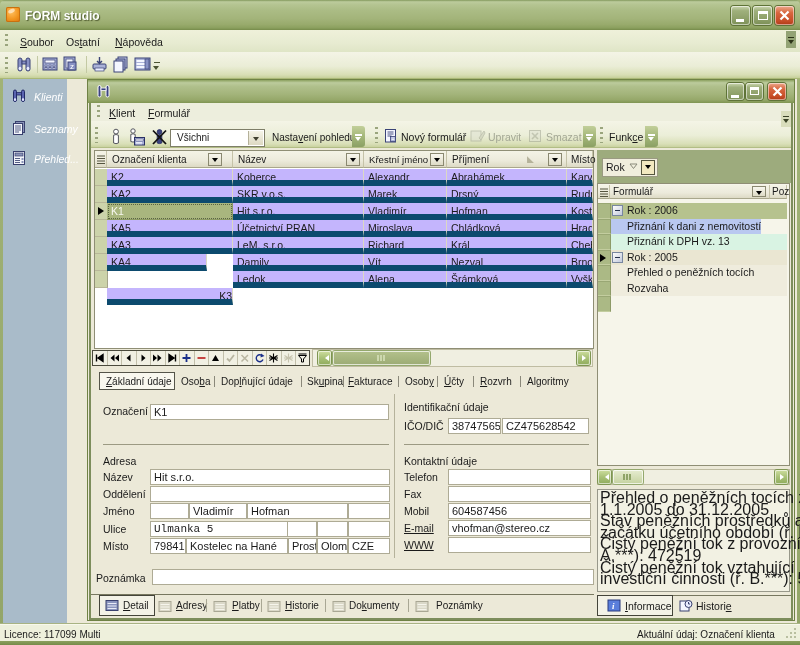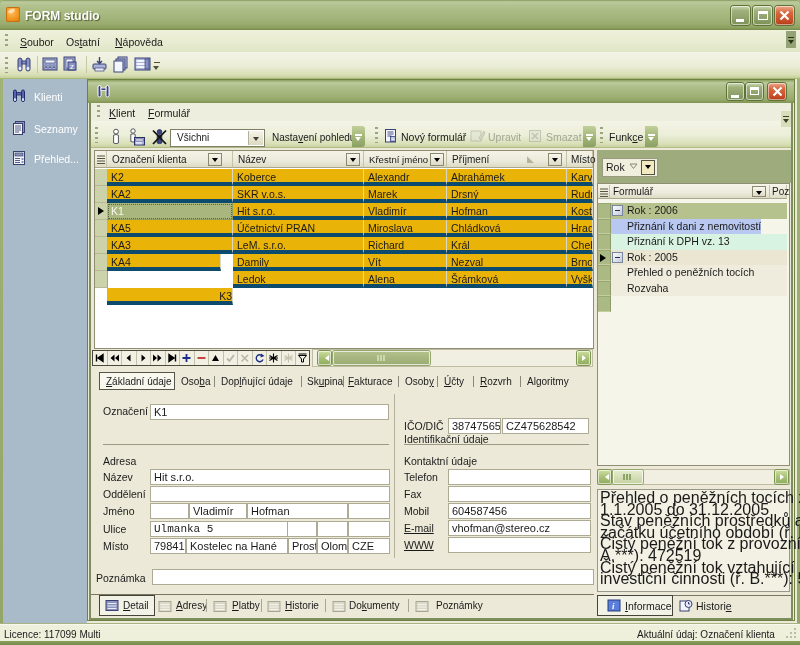--- a/index.html
+++ b/index.html
@@ -17,21 +17,21 @@
   box-shadow:inset 0 0 0 1px rgba(255,255,255,.55), 0 0 0 1px #5f7338; }
 .wb-red { background:linear-gradient(180deg,#edaa8e 0%,#d8663f 35%,#c64c26 80%,#ad3a17 100%);
   box-shadow:inset 0 0 0 1px rgba(255,255,255,.5), 0 0 0 1px #5f7338; }
 #menubar { left:0; top:30px; width:800px; height:22px;
   background:linear-gradient(180deg,#eff1da 0%,#e7ebd1 60%,#dfe5c6 100%); }
 #toolbar1 { left:0; top:52px; width:800px; height:27px;
   background:linear-gradient(180deg,#f4f4e6 0%,#eaedd6 55%,#d8deb4 88%,#c5cf99 100%);
   border-bottom:1px solid #aab876; }
 .grip { position:absolute; width:3px; background:repeating-linear-gradient(180deg,#9aa57d 0 2px,transparent 2px 5px); }
 .tsep { position:absolute; width:1px; background:#c3c9a3; }
-#sidebar { left:3px; top:79px; width:84px; height:544px; background:#a9bbc9; }
+#sidebar { left:3px; top:79px; width:64px; height:544px; background:#a9bbc9;font-style:italic; }
 #sidebar .sbi { position:absolute; left:31px; color:#fff; font-size:10.5px; }
 
 #iwin-frame { left:88px; top:80px; width:706px; height:540px; background:#ece9d8; box-shadow:0 0 0 1px #6f8245; }
 #ititle { left:88px; top:80px; width:706px; height:23px;
   background:linear-gradient(180deg,#8ca15f 0%,#bccb9c 12%,#b0c08c 28%,#a3b47a 62%,#96a86a 86%,#7f9452 100%); }
 #imenu { left:91px; top:103px; width:700px; height:18px; background:#edeedd; }
 #itoolbar { left:91px; top:121px; width:700px; height:27px;
   background:linear-gradient(180deg,#f4f4e6 0%,#ebeed8 55%,#d9dfb7 88%,#c9d29f 100%);
   border-bottom:1px solid #b2bd85; }
 .combo { position:absolute; background:#fff; border:1px solid #7e7e68; }
@@ -42,22 +42,22 @@
 .chevdark .g1 { position:absolute; left:3px; top:8px; width:7px; height:1.5px; background:#fff; }
 .chevdark .g2 { position:absolute; left:3px; top:11px; width:0; height:0; border:3.5px solid transparent; border-top:4.5px solid #fff; }
 
 #grid { left:94px; top:150px; width:500px; height:199px; background:#fff; border:1px solid #8f8e75; }
 .ghead { position:absolute; top:151px; height:17px;
   background:linear-gradient(180deg,#f4f3e6 0%,#eceadb 60%,#ddDAc5 100%);
   border-right:1px solid #c5c2a8; border-bottom:1px solid #a9a78c; }
 .hl { top:3px; font-size:10px; }
 .hbtn { position:absolute; width:14px; height:13px; background:linear-gradient(180deg,#f8f7ee,#dedbc6); border:1px solid #8a8870; }
 .hbtn:after { content:""; position:absolute; left:3px; top:4px; border:3px solid transparent; border-top:4px solid #000; }
-.gcell { position:absolute; height:17px; padding:2px 0 0 4px; border-right:1px solid #dbd8c4; border-bottom:4px solid #0c4a6e;
-  white-space:nowrap; overflow:hidden; background:#eab308; }
+.gcell { position:absolute; height:17px; padding:2px 0 0 4px; border-right:1px solid #dbd8c4; border-bottom:6px solid #0c4a6e;
+  white-space:nowrap; overflow:hidden; background:#c4b5fd; }
 .gsel { position:absolute; width:13px; height:17px; background:#ccd3aa; border-right:1px solid #a3a389; border-bottom:1px solid #b8b798; }
 .sbtrack { position:absolute; background:#f0efe1; border:1px solid #bfbca2; }
 .sbarrow { position:absolute; border-radius:2px;
   background:linear-gradient(180deg,#cede9f 0%,#a9c177 50%,#8fab5c 100%);
   box-shadow:inset 0 0 0 1px rgba(255,255,255,.6), 0 0 0 1px #7e9551; }
 .sbthumb { position:absolute; border-radius:2px;
   background:linear-gradient(180deg,#e6ecd0,#c5d2a0); box-shadow:inset 0 0 0 1px rgba(255,255,255,.7), 0 0 0 1px #94a86d; }
 .arrglyph { position:absolute; width:0; height:0; }
 
 .flabel { position:absolute; white-space:nowrap; }
@@ -313,21 +313,21 @@
 <div class="gcell" style="left:364px;top:220px;width:83px;">Miroslava</div>
 <div class="gcell" style="left:447px;top:220px;width:120px;">Chládková</div>
 <div class="gcell" style="left:567px;top:220px;width:26px;">Hradec</div>
 <div class="gsel abs" style="left:95px;top:237px;"></div>
 <div class="gcell" style="left:107px;top:237px;width:126px;">KA3</div>
 <div class="gcell" style="left:233px;top:237px;width:131px;">LeM. s.r.o.</div>
 <div class="gcell" style="left:364px;top:237px;width:83px;">Richard</div>
 <div class="gcell" style="left:447px;top:237px;width:120px;">Král</div>
 <div class="gcell" style="left:567px;top:237px;width:26px;">Cheb</div>
 <div class="gsel abs" style="left:95px;top:254px;"></div>
-<div class="gcell" style="left:107px;top:254px;width:114px;">KA4</div>
+<div class="gcell" style="left:107px;top:254px;width:100px;">KA4</div>
 <div class="gcell" style="left:233px;top:254px;width:131px;">Damily</div>
 <div class="gcell" style="left:364px;top:254px;width:83px;">Vít</div>
 <div class="gcell" style="left:447px;top:254px;width:120px;">Nezval</div>
 <div class="gcell" style="left:567px;top:254px;width:26px;">Brno</div>
 <div class="gsel abs" style="left:95px;top:271px;"></div>
 <div class="gcell" style="left:107px;top:288px;width:126px;text-align:right;">K3</div>
 <div class="gcell" style="left:233px;top:271px;width:131px;">Ledok</div>
 <div class="gcell" style="left:364px;top:271px;width:83px;">Alena</div>
 <div class="gcell" style="left:447px;top:271px;width:120px;">Šrámková</div>
 <div class="gcell" style="left:567px;top:271px;width:26px;">Vyškov</div>
@@ -420,21 +420,21 @@
 <div class="abs" style="left:301px;top:376px;width:1px;height:11px;background:#8a887a;"></div>
 <div class="abs" style="left:343px;top:376px;width:1px;height:11px;background:#8a887a;"></div>
 <div class="abs" style="left:398px;top:376px;width:1px;height:11px;background:#8a887a;"></div>
 <div class="abs" style="left:437px;top:376px;width:1px;height:11px;background:#8a887a;"></div>
 <div class="abs" style="left:473px;top:376px;width:1px;height:11px;background:#8a887a;"></div>
 <div class="abs" style="left:520px;top:376px;width:1px;height:11px;background:#8a887a;"></div>
 
 <div class="abs" style="left:394px;top:394px;width:1px;height:164px;background:#b5b29b;"></div>
 <span class="flabel" style="left:103px;top:405px;">Označení</span>
 <div class="fbox" style="left:150px;top:404px;width:239px;height:16px;">K1</div>
-<span class="flabel" style="left:404px;top:401px;margin-top:32px;">Identifikační údaje</span>
+<span class="flabel" style="left:404px;top:401px;">Identifikační údaje</span>
 <span class="flabel" style="left:404px;top:420px;">IČO/DIČ</span>
 <div class="fbox" style="left:448px;top:418px;width:53px;height:16px;">38747565</div>
 <div class="fbox" style="left:502px;top:418px;width:87px;height:16px;">CZ475628542</div>
 <div class="hr" style="left:103px;top:444px;width:286px;"></div>
 <div class="hr" style="left:404px;top:444px;width:185px;"></div>
 <span class="flabel" style="left:103px;top:455px;">Adresa</span>
 <span class="flabel" style="left:404px;top:455px;">Kontaktní údaje</span>
 <span class="flabel" style="left:103px;top:471px;">Název</span>
 <div class="fbox" style="left:150px;top:469px;width:240px;height:16px;">Hit s.r.o.</div>
 <span class="flabel" style="left:103px;top:488px;">Oddělení</span>

